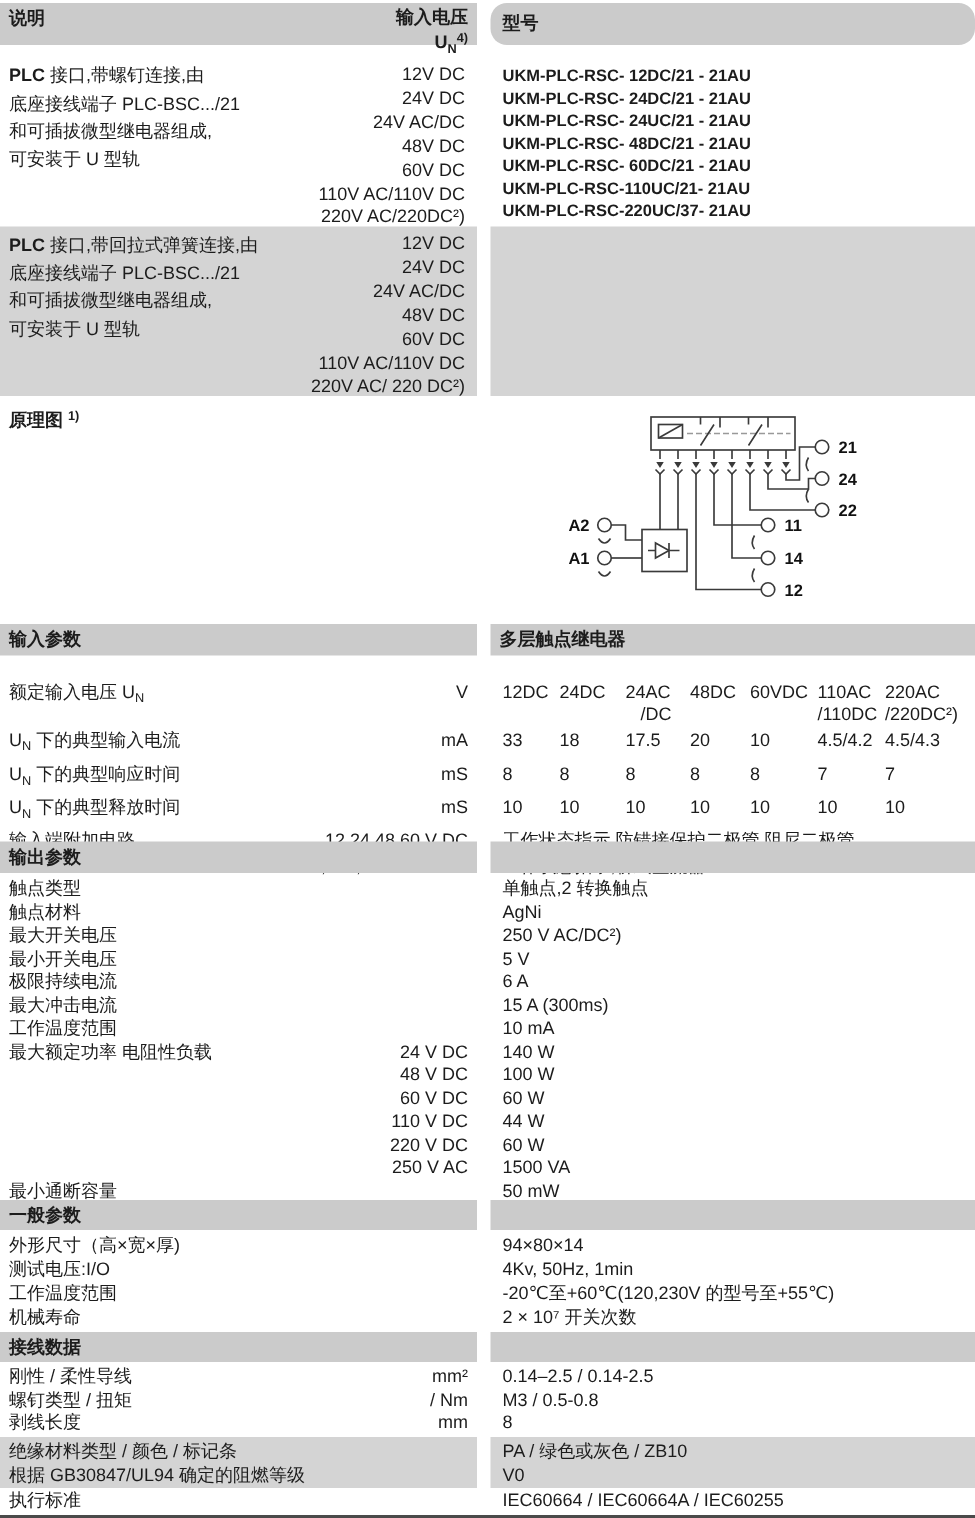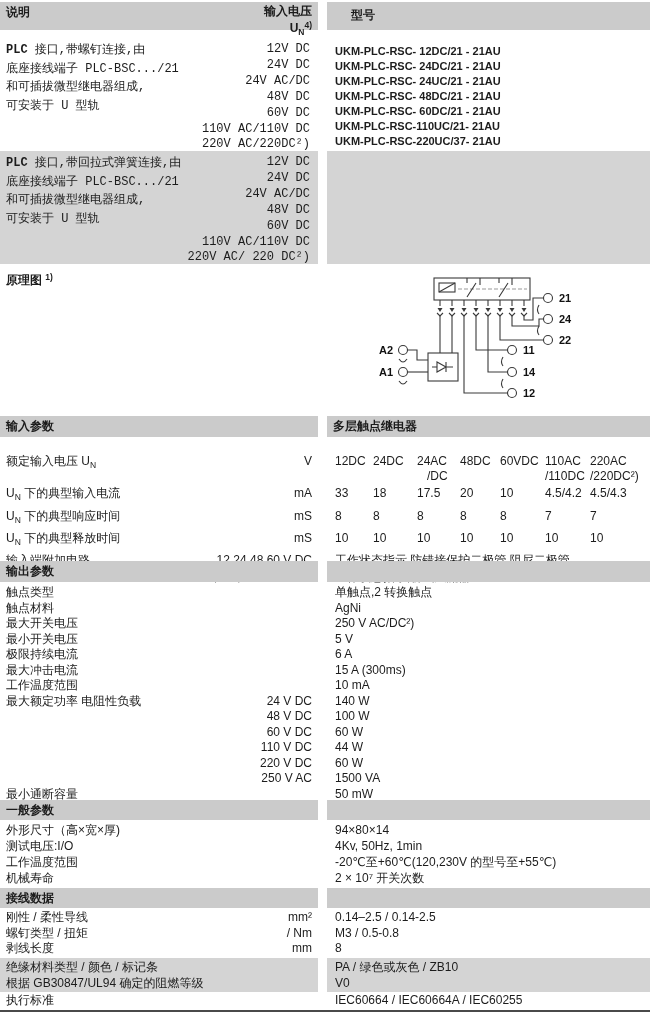--- a/index.html
+++ b/index.html
@@ -15,24 +15,24 @@
   .R{flex:1;box-sizing:border-box;}
   .bar{background:#cbcbcb;}
   .gray2{background:#d4d4d4;}
   .b{font-weight:bold;}
   sub{font-size:8.5px;vertical-align:-3px;}
   sup{font-size:8.5px;vertical-align:4px;}
   
   .h-head{height:38px;padding-top:2px;}
   .head-left{height:28px;display:flex;justify-content:space-between;padding:2px 6px 0 6px;}
   .head-volt{text-align:right;line-height:14px;margin-left:20px;}
-  .model-bar{height:28px;line-height:26px;padding-left:24px;}
+  .model-bar{height:28px;line-height:26px;padding-left:8px;border-radius:11px;}
   
   .block{height:113px;}
-  .desc-wrap{display:flex;height:113px;padding-top:3px;box-sizing:border-box;font-family:Liberation Mono, monospace;}
+  .desc-wrap{display:flex;height:113px;padding-top:3px;box-sizing:border-box;}
   .desc{width:200px;padding-left:6px;line-height:18.5px;white-space:nowrap;}
   .vcol{flex:1;text-align:right;padding-right:8px;line-height:15.9px;padding-top:1px;white-space:nowrap;}
   .models{padding:6px 0 0 8px;line-height:15px;font-weight:bold;font-size:11px;white-space:nowrap;}
   
   .schem{height:152px;}
   .schem-label{padding:8px 0 0 6px;}
   
   .bars{height:20px;}
   .bars.tall{height:21px;}
   .bars .bar{height:100%;line-height:20px;padding-left:6px;}

